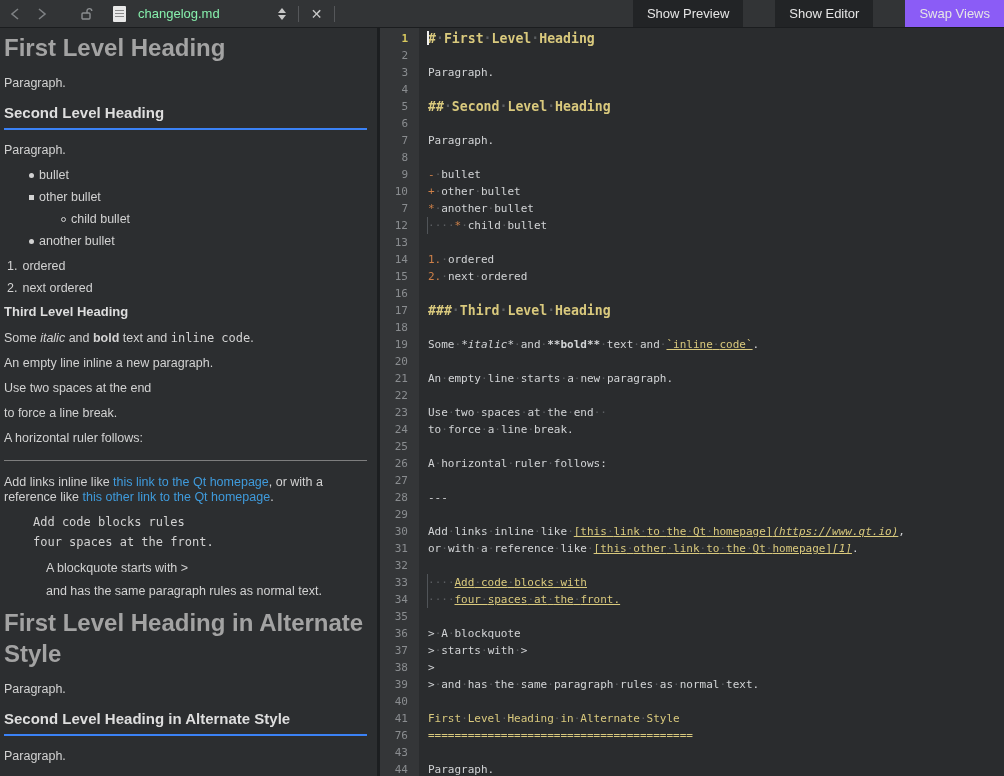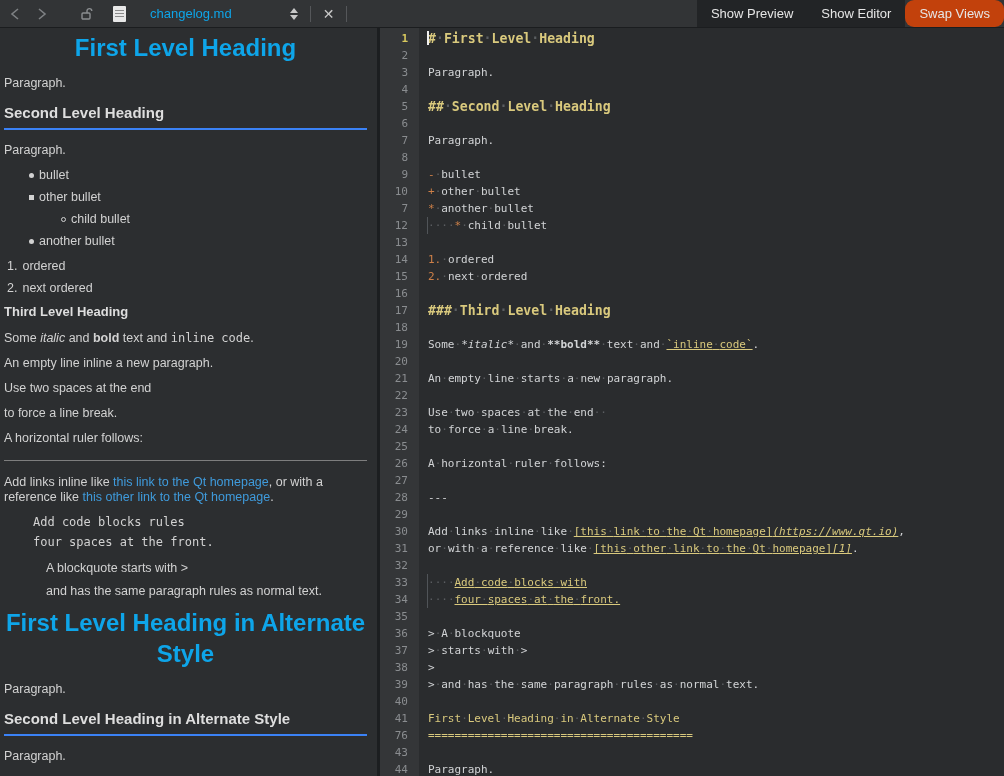--- a/index.html
+++ b/index.html
@@ -8,38 +8,38 @@
 
   
   .topbar { height:28px; background:#323436; border-bottom:1px solid #1b1d1f;
             display:flex; align-items:center; color:#dcdcdc; font-size:13px; }
   .tb-left { display:flex; align-items:center; flex:1; height:100%; }
   .navbtn { width:24px; height:24px; display:flex; align-items:center; justify-content:center; margin-left:3px; }
   .iconpad { margin:0 6px; display:flex; align-items:center; }
   .docicon { width:13px; height:16px; background:#e8e8e8; border-radius:1px; position:relative; }
   .docicon::before { content:""; position:absolute; left:2px; right:2px; top:3px; height:9px;
     background:repeating-linear-gradient(#e8e8e8 0 1px, #8a8a8a 1px 2px, #e8e8e8 2px 3px); }
-  .fname { margin-left:18px; color:#0ea5e9; }
+  .fname { margin-left:6px; color:#86efac; }
   .updown { display:flex; flex-direction:column; gap:2px; margin-left:52px; padding:4px 6px; }
   .tri-up   { width:0; height:0; border-left:4px solid transparent; border-right:4px solid transparent; border-bottom:5px solid #c8c8c8; }
   .tri-down { width:0; height:0; border-left:4px solid transparent; border-right:4px solid transparent; border-top:5px solid #c8c8c8; }
   .vsep { width:1px; height:16px; background:#55575a; margin:0 6px; }
   .closex { color:#c8c8c8; font-size:14px; padding:2px 6px; }
-  .tb-right { display:flex; height:100%; align-items:stretch; }
+  .tb-right { display:flex; height:100%; align-items:stretch;gap:32px; }
   .tbbtn { display:flex; align-items:center; padding:0 14px; font-size:13px; color:#e6e6e6; }
   .tbbtn.pressed { background:#222426; }
-  .tbbtn.raised  { background:#c2410c;border-radius:9px; }
+  .tbbtn.raised  { background:#8b5cf6; }
 
   
   .main { display:flex; height:748px; }
 
   
   .preview { width:377px; background:#2c2e30; color:#d2d2d2; padding:2px 10px 0 4px;
              font-size:12.5px; overflow:hidden; }
-  .pv-h1 { font-size:24px; line-height:31px; font-weight:bold; color:#0ea5e9; margin:2px 0 13px;text-align:center; }
+  .pv-h1 { font-size:24px; line-height:31px; font-weight:bold; color:#a3a3a3; margin:2px 0 13px; }
   .preview p { margin:0 0 10px; line-height:15px; }
   .pv-h2 { font-size:15px; line-height:23px; font-weight:bold; color:#dedede;
            border-bottom:2px solid #3b82f6; padding-bottom:4px; margin:2px 0 13px; }
   .pv-h3 { font-size:13px; line-height:16px; font-weight:bold; color:#dedede; margin:8px 0 11px; }
   .pv-hr { border:none; border-top:1px solid #7e7e7e; margin:14px 0; }
   .li { display:flex; align-items:center; margin-bottom:7px; line-height:15px; }
   .li.lvl1 { padding-left:25px; }
   .li.lvl2 { padding-left:57px; }
   .bg { display:inline-block; margin-right:5px; flex:none; }
   .b-disc   { width:5px; height:5px; border-radius:50%; background:#d2d2d2; }

